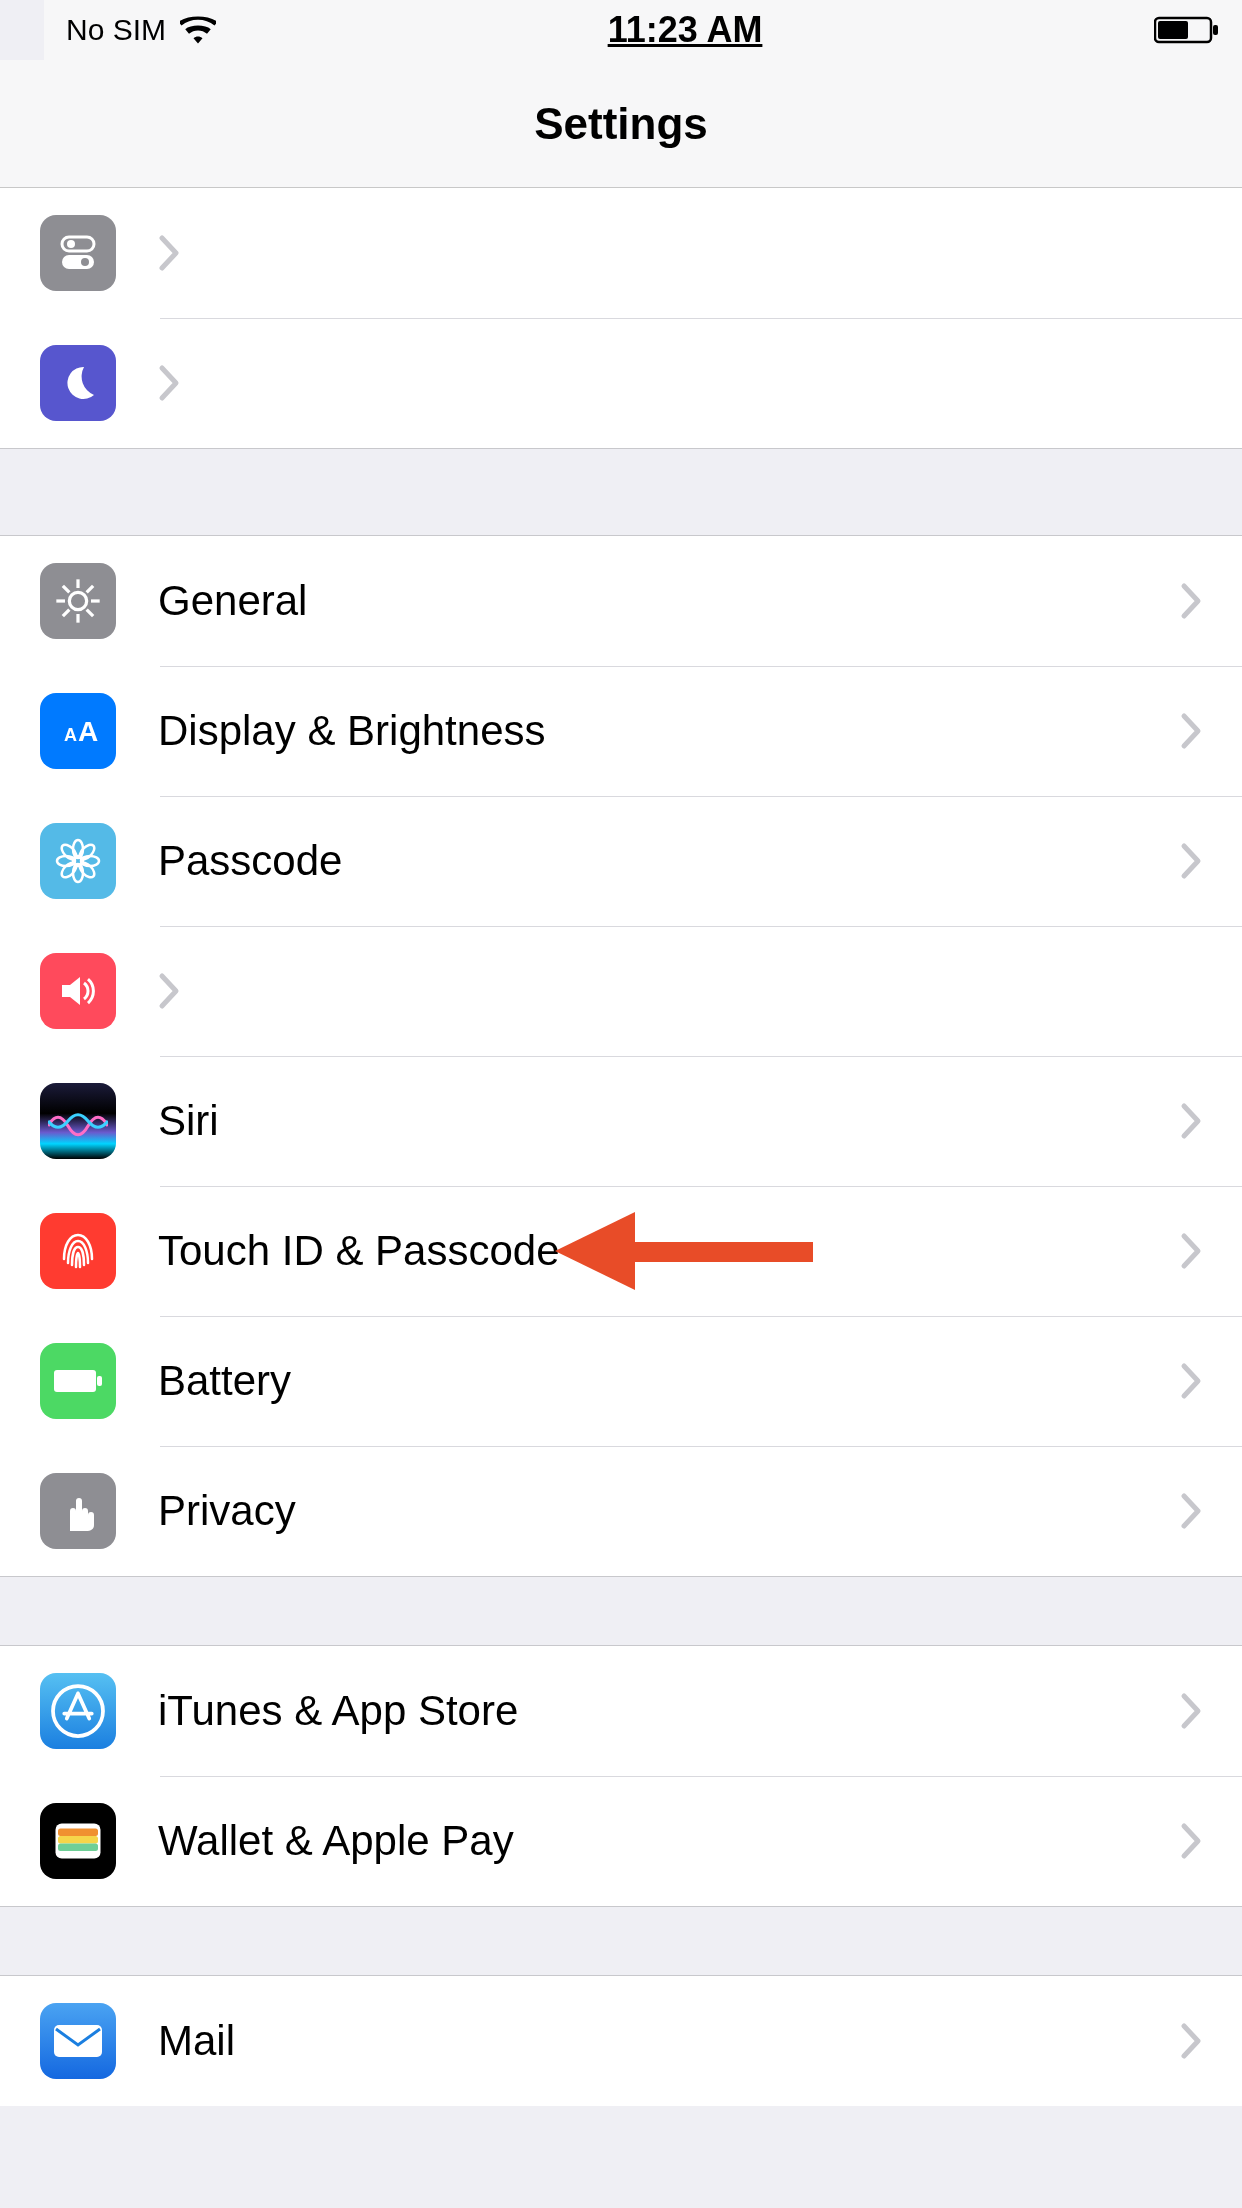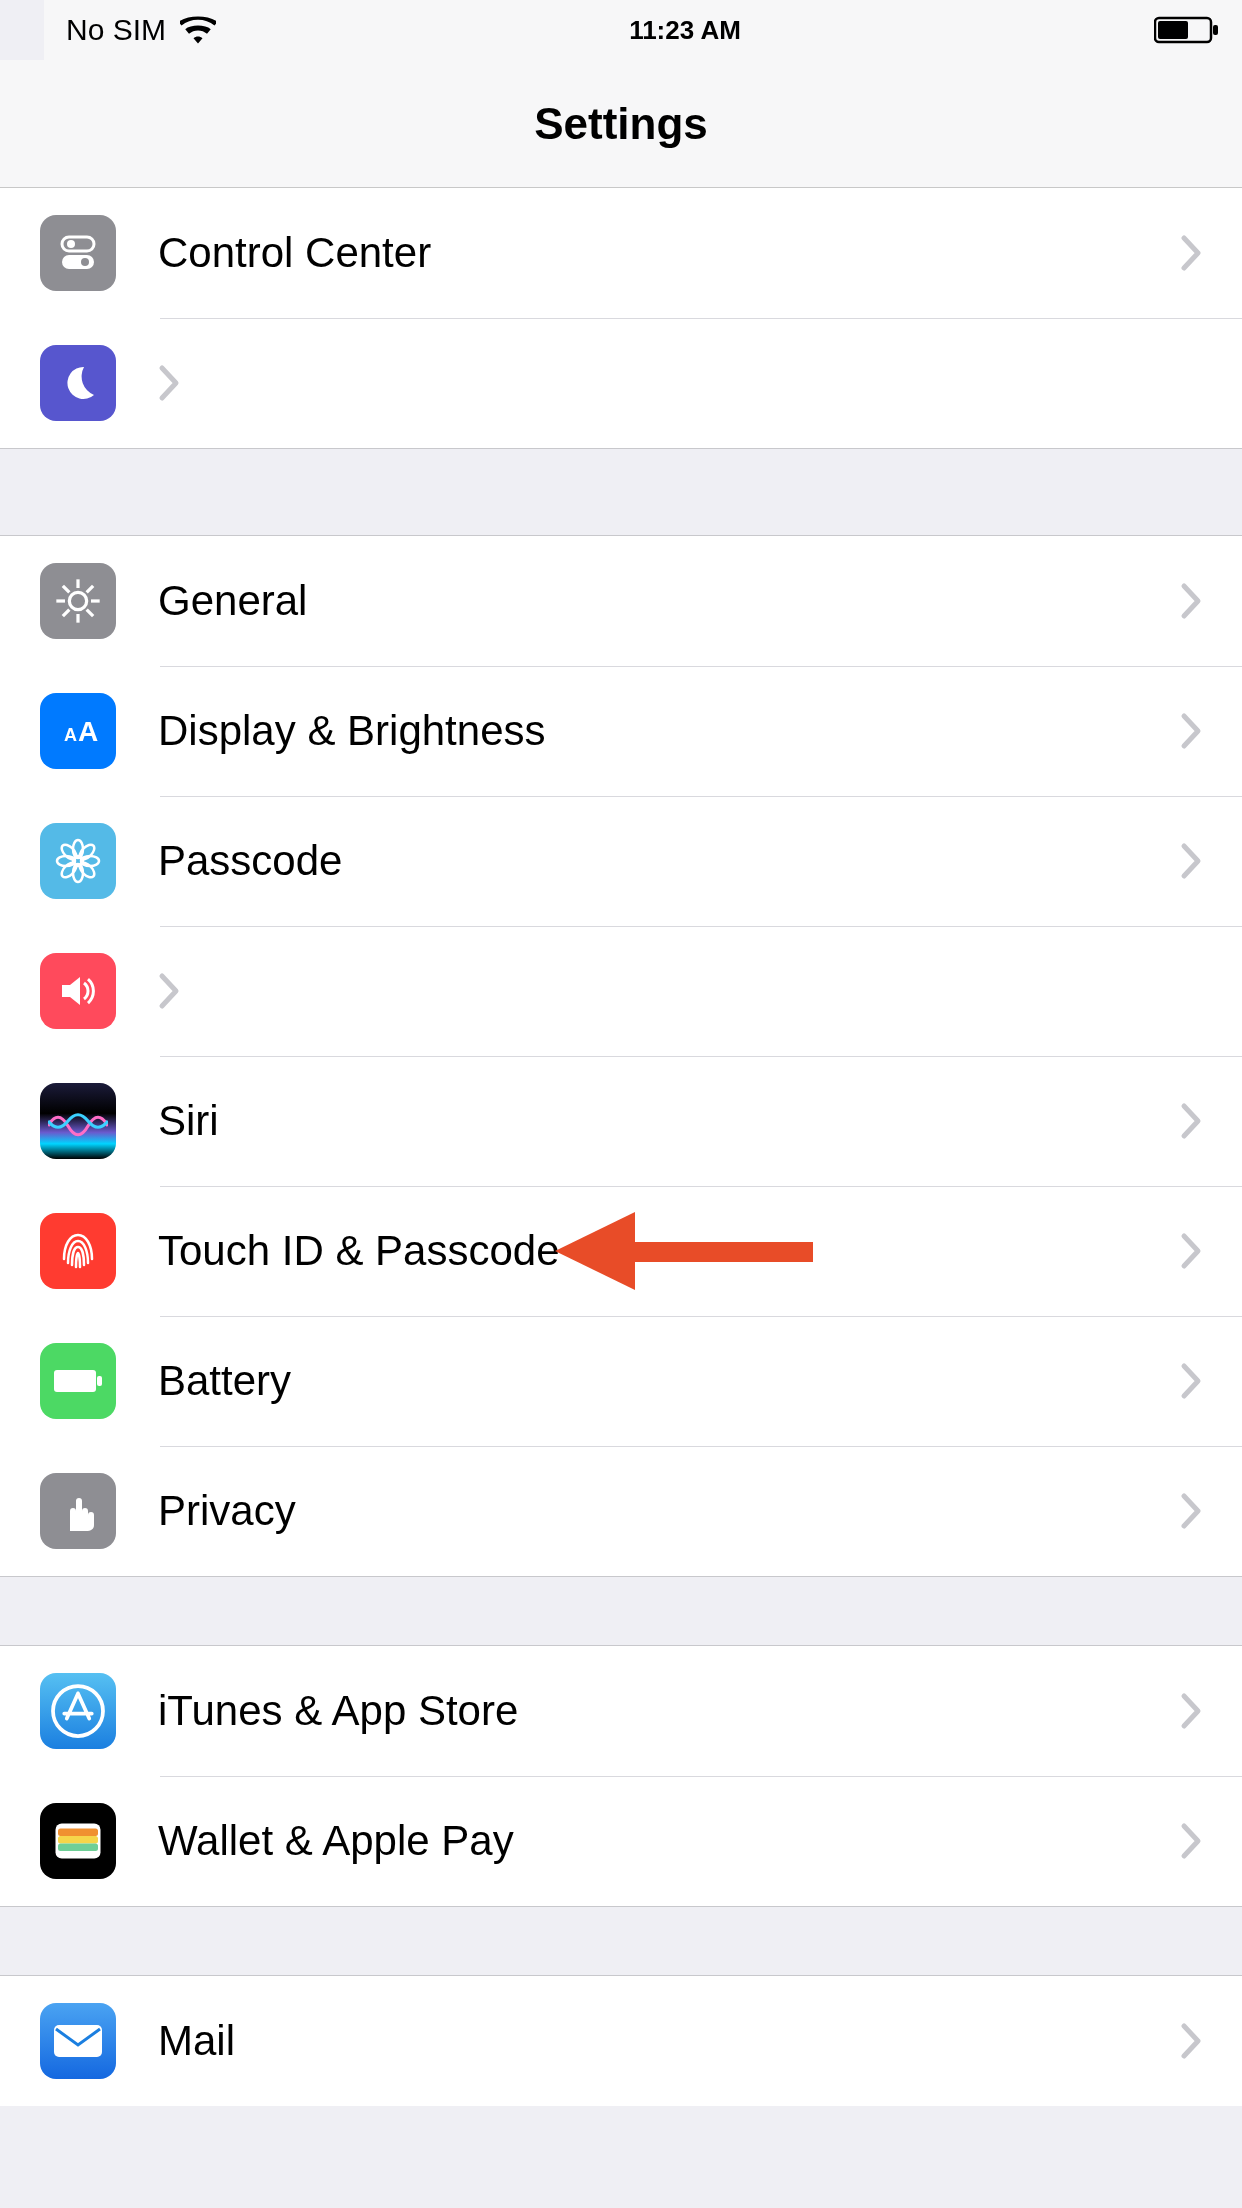--- a/index.html
+++ b/index.html
@@ -17,21 +17,21 @@
     align-items: center;
     justify-content: space-between;
     padding: 0 22px;
     font-size: 30px;
     font-weight: 400;
     color: #000;
     margin-left: 44px;
   }
   .status-left { display:flex; align-items:center; gap:14px; }
   .status-right { display:flex; align-items:center; gap:8px; }
-  .status-time { font-weight:600; font-size:26px; }
+  .status-time { font-weight:600; font-size:36px;text-decoration:underline; }
   .nav-header {
     height: 128px;
     background: #f7f7f8;
     border-bottom: 1px solid #c8c8c8;
     display:flex; align-items:center; justify-content:center;
   }
   .nav-title { font-size:44px; font-weight:700; color:#000;text-align:center; }
 
   .group-separator {
     height: 88px;
@@ -127,21 +127,20 @@
     <div class="list">
       <div class="row">
         <div class="icon-box bg-grey">
           <svg width="48" height="48" viewBox="0 0 48 48">
             <rect x="8" y="8" width="32" height="14" rx="7" fill="none" stroke="#fff" stroke-width="3"></rect>
             <circle cx="17" cy="15" r="4" fill="#fff"></circle>
             <rect x="8" y="26" width="32" height="14" rx="7" fill="#fff"></rect>
             <circle cx="31" cy="33" r="4" fill="#8e8e93"></circle>
           </svg>
         </div>
-        <div class="label">Control Center</div>
         <span class="chevron">
           <svg width="22" height="38" viewBox="0 0 22 38">
             <path fill="none" stroke="#c7c7cc" stroke-width="5" stroke-linecap="round" stroke-linejoin="round" d="M4 4l14 15L4 34"></path>
           </svg>
         </span>
       </div>
       <div class="row">
         <div class="icon-box bg-purple">
           <svg width="48" height="48" viewBox="0 0 48 48">
             <path fill="#fff" d="M30 8a16 16 0 1 0 10 28 20 20 0 0 1-10-28z"></path>

